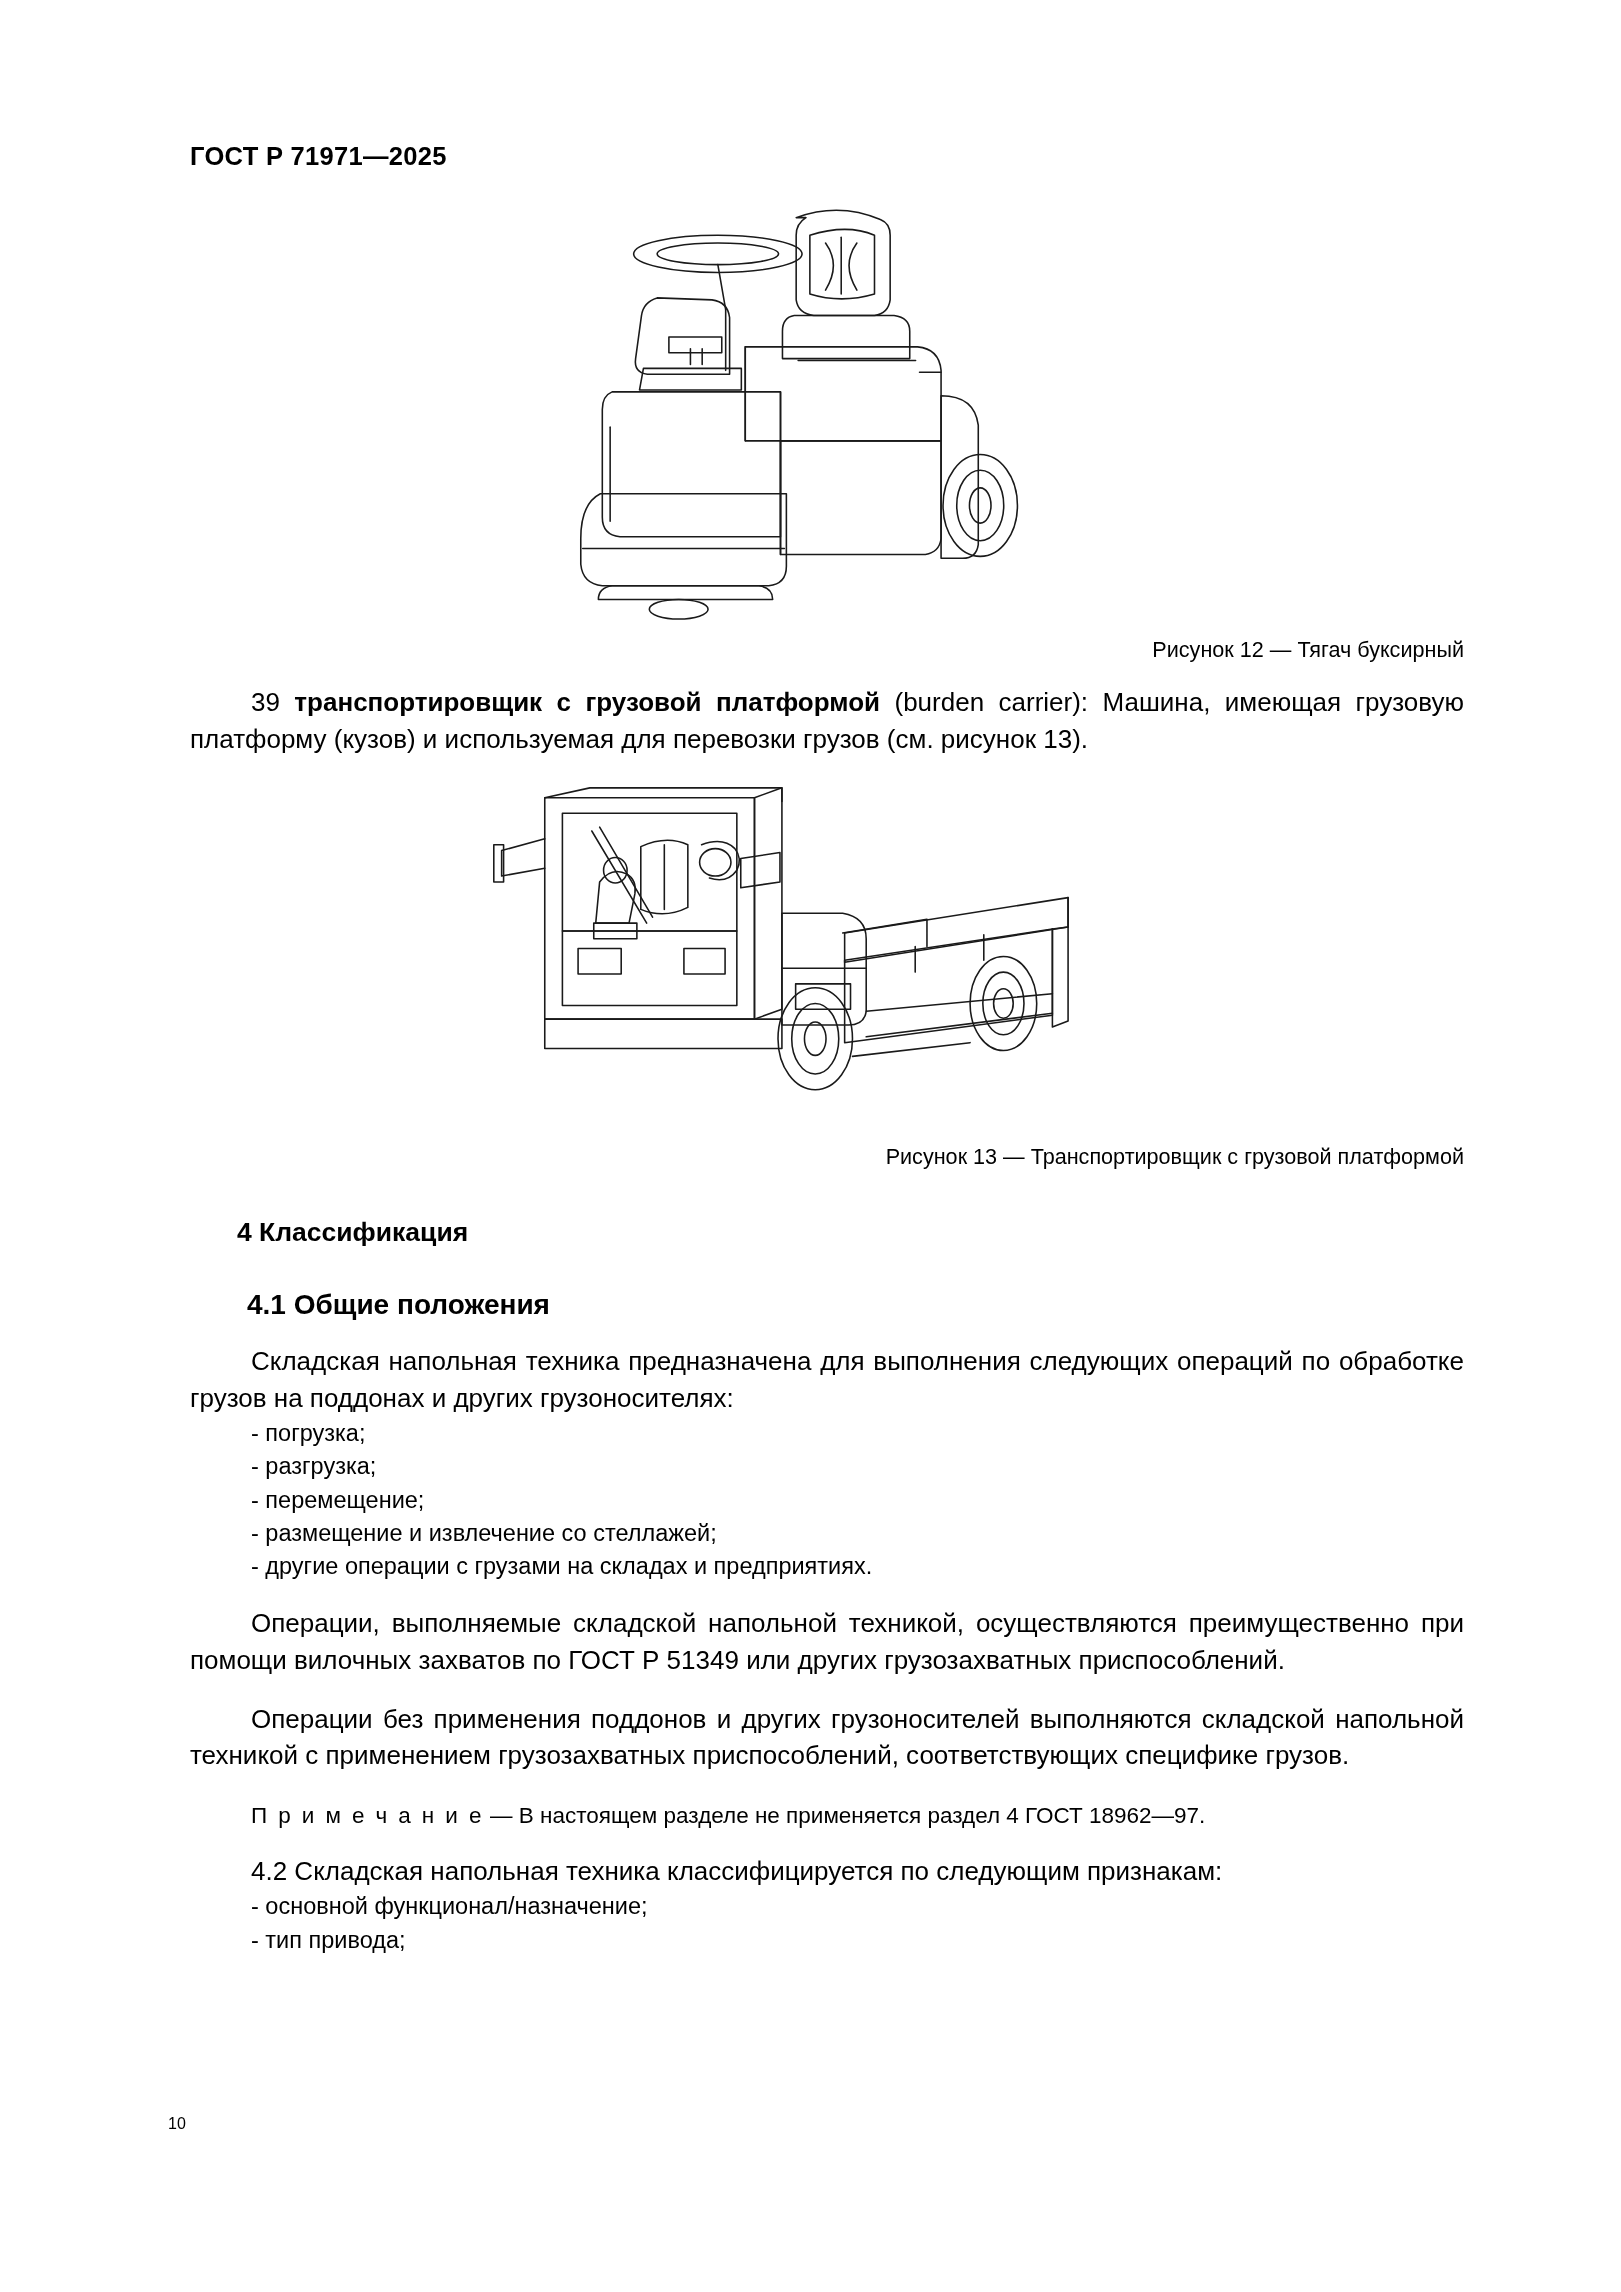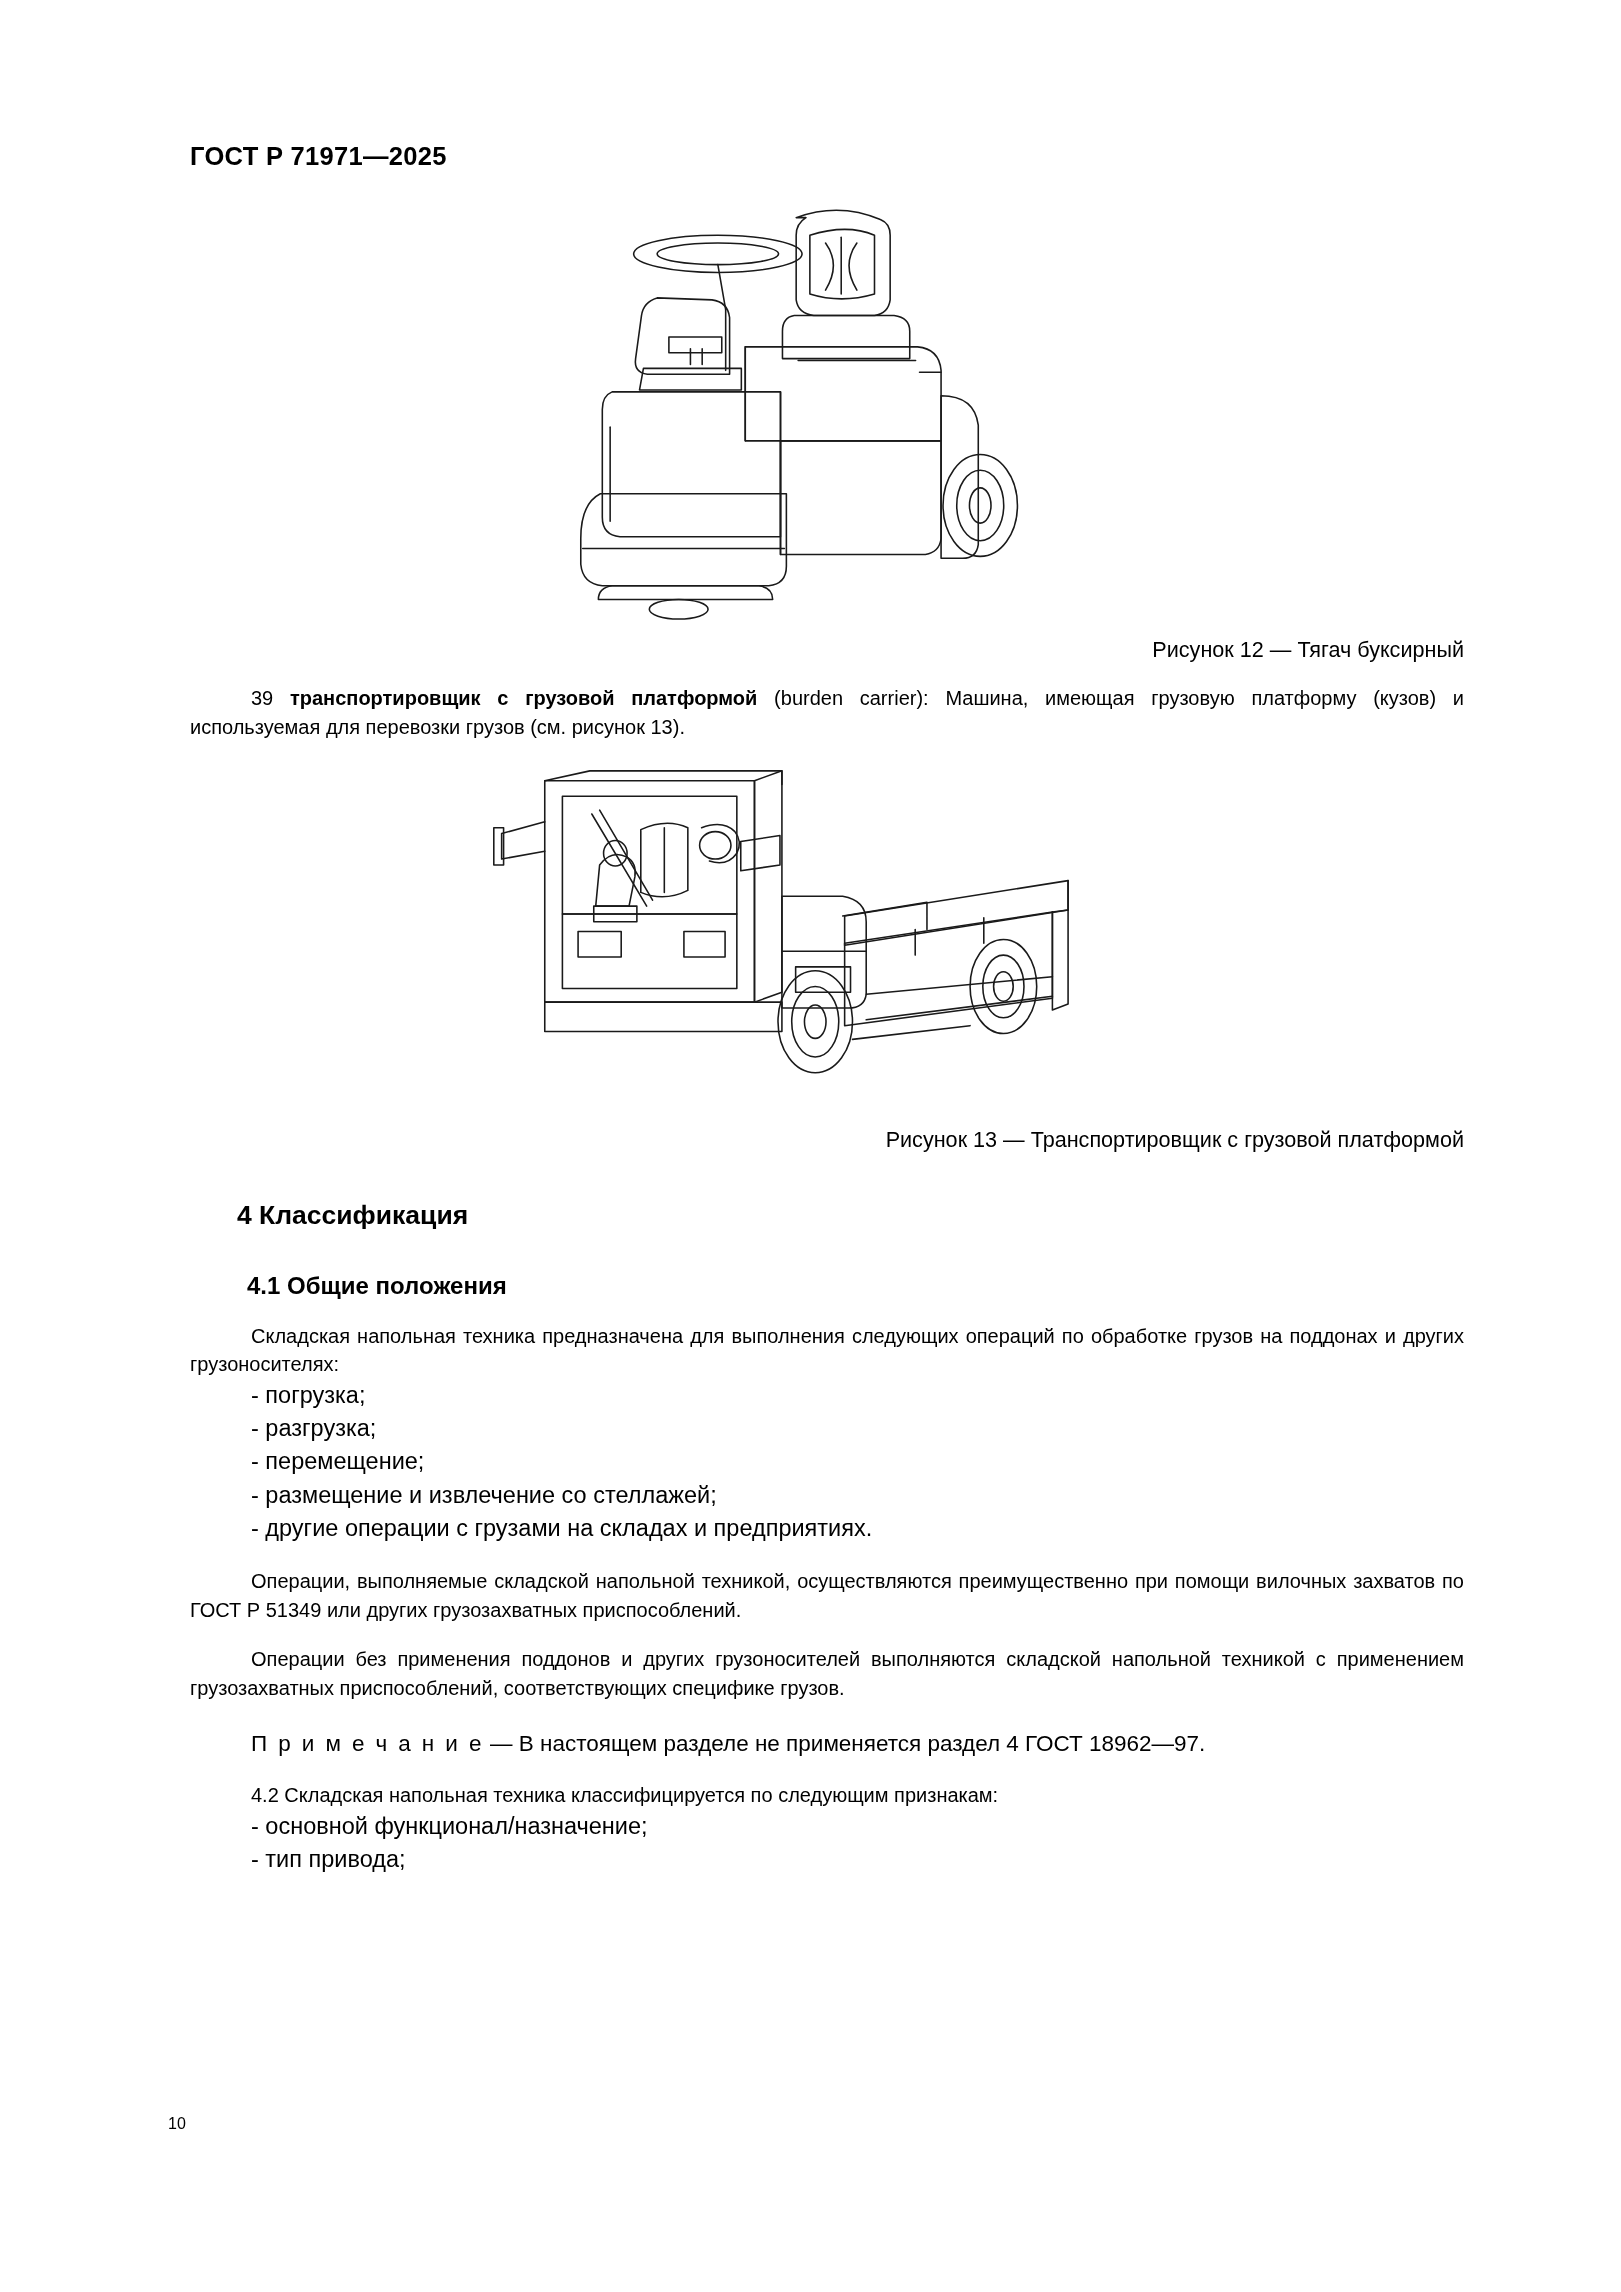--- a/index.html
+++ b/index.html
@@ -40,39 +40,39 @@
   }
   .fig1 {
     margin-top: 29px;
   }
   .figcaption {
     text-align: right;
     font-size: 21.6px;
     margin-top: 15.7px;
   }
   p.body-text {
-    font-size: 20px;
+    font-size: 26px;
     line-height: 1.42;
     text-align: justify;
     margin: 21.6px 0 0 0;
     text-indent: 61px;
   }
   .term {
     font-weight: bold;
   }
   .fig2 {
     margin-top: 17.6px;
   }
   h2.section {
     font-size: 26.5px;
     font-weight: bold;
     margin: 47px 0 0 47px;
   }
   h3.subsection {
-    font-size: 24px;
+    font-size: 28px;
     font-weight: bold;
     margin: 41px 0 0 57px;
   }
   ul.dashlist {
     list-style: none;
     margin: 0;
     padding: 0;
   }
   ul.dashlist li {
     font-size: 23.5px;

